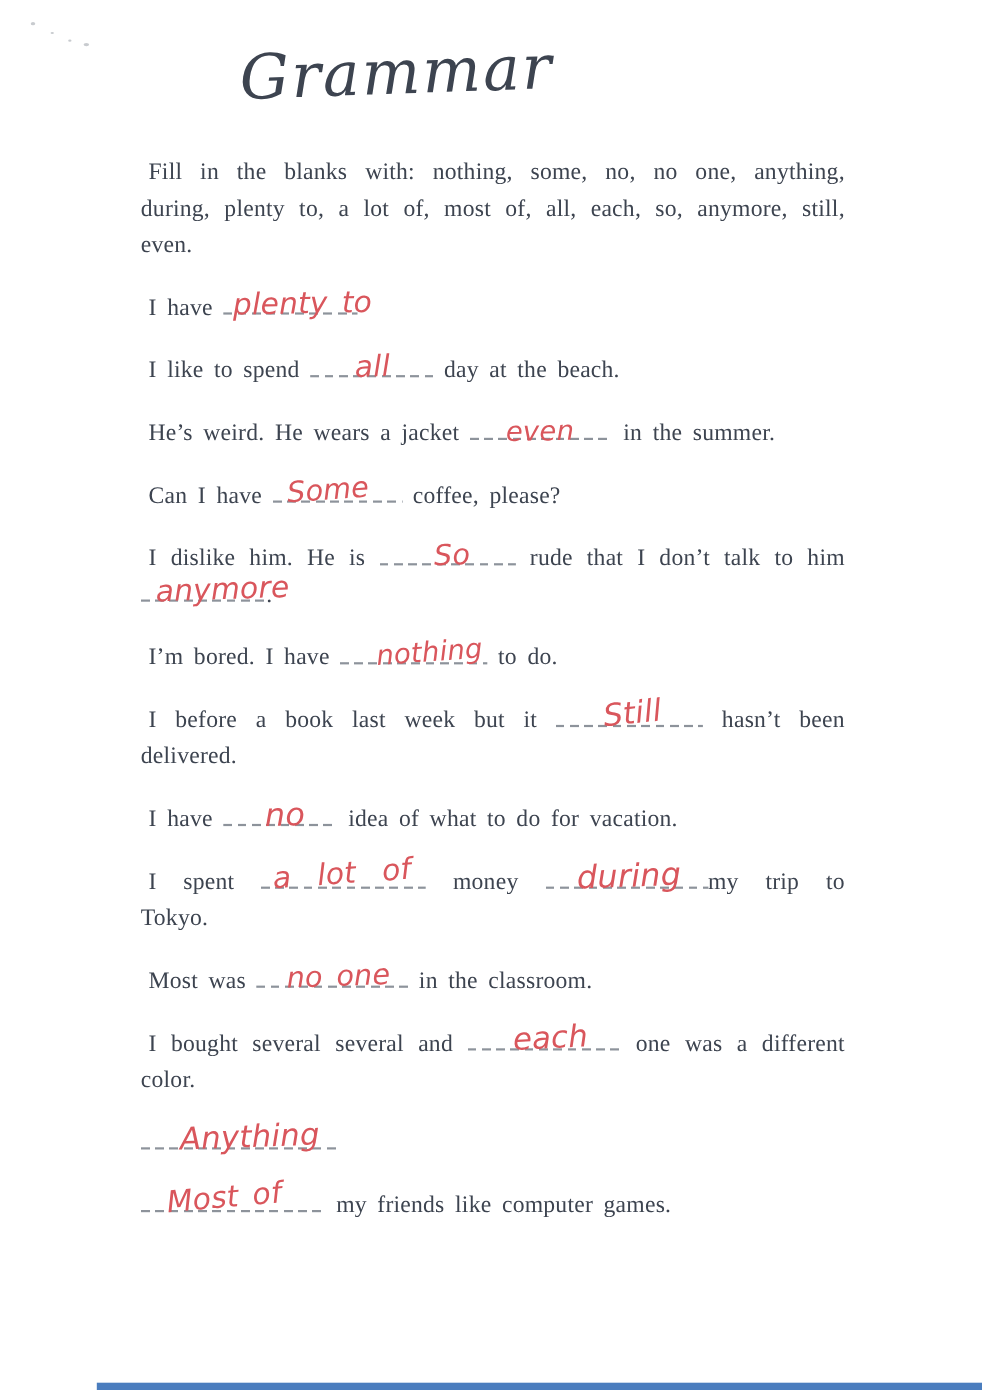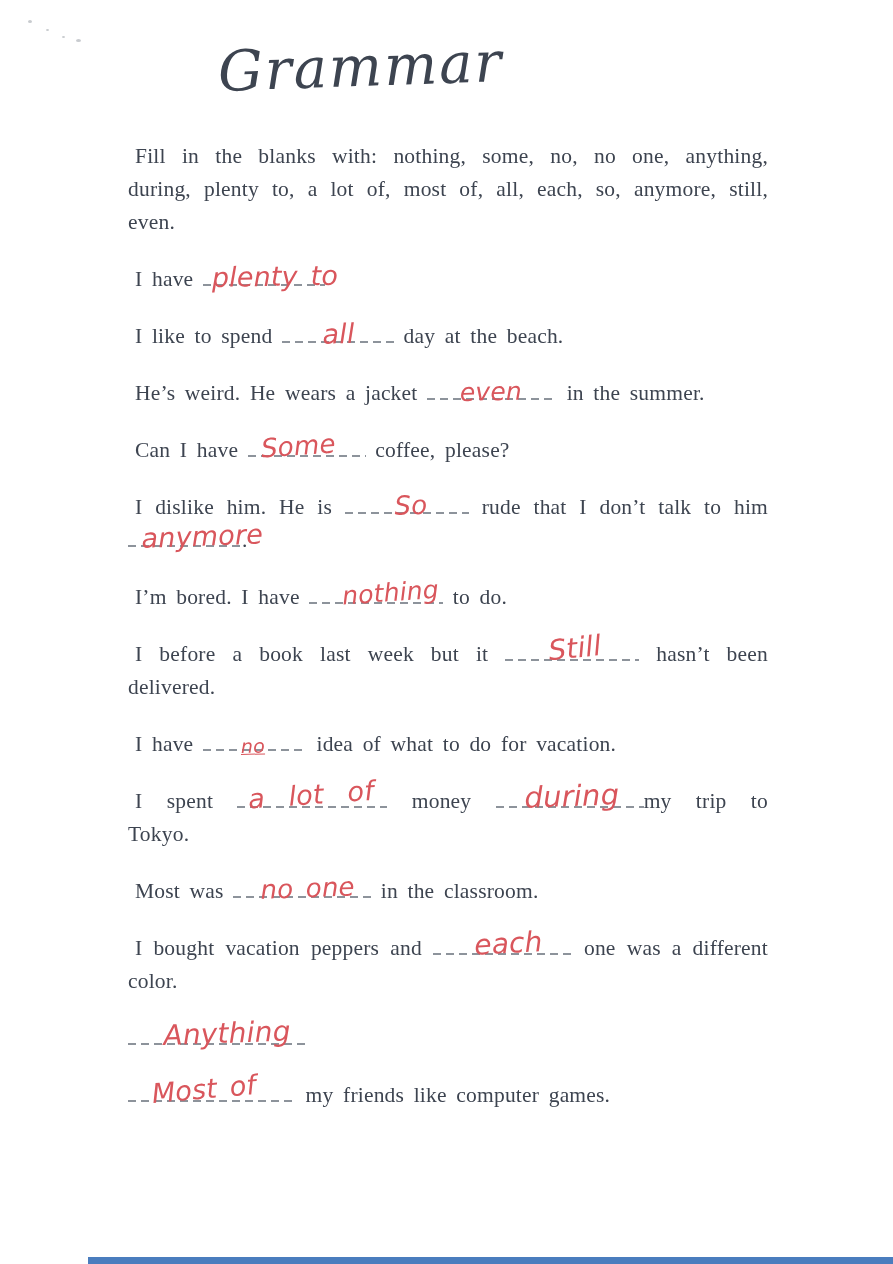--- a/index.html
+++ b/index.html
@@ -50,23 +50,23 @@
   <div class="content">
     <p class="instructions">Fill in the blanks with: nothing, some, no, no one, anything, during, plenty to, a lot of, most of, all, each, so, anymore, still, even.</p>
     <div id="sentences">
         <p class="sentence"><span>I have </span><span class="blank" style="width: 122px;"><span class="answer" style="left: 2%; font-size: 27px; transform: rotate(-1deg);">plenty to</span></span></p>
         <p class="sentence"><span>I like to spend </span><span class="blank" style="width: 112px;"><span class="answer" style="left: 30%; font-size: 27px; transform: rotate(-2deg);">all</span></span><span> day at the beach.</span></p>
         <p class="sentence"><span>He’s weird. He wears a jacket </span><span class="blank" style="width: 130px;"><span class="answer" style="left: 20%; font-size: 25px; transform: rotate(-1deg);">even</span></span><span> in the summer.</span></p>
         <p class="sentence"><span>Can I have </span><span class="blank" style="width: 118px;"><span class="answer" style="left: 6%; font-size: 26px; transform: rotate(-4deg);">Some</span></span><span> coffee, please?</span></p>
         <p class="sentence"><span>I dislike him. He is </span><span class="blank" style="width: 124px;"><span class="answer" style="left: 35%; font-size: 26px; transform: rotate(-2deg);">So</span></span><span> rude that I don’t talk to him </span><span class="blank" style="width: 114px;"><span class="answer" style="left: 6%; font-size: 27px; transform: rotate(-2deg);">anymore</span></span><span>.</span></p>
         <p class="sentence"><span>I’m bored. I have </span><span class="blank" style="width: 134px;"><span class="answer" style="left: 20%; font-size: 25px; transform: rotate(-4deg);">nothing</span></span><span> to do.</span></p>
         <p class="sentence"><span>I before a book last week but it </span><span class="blank" style="width: 134px;"><span class="answer" style="left: 28%; font-size: 28px; transform: rotate(-6deg);">Still</span></span><span> hasn’t been delivered.</span></p>
-        <p class="sentence"><span>I have </span><span class="blank" style="width: 104px;"><span class="answer" style="left: 30%; font-size: 19px; transform: rotate(-1deg); text-decoration: underline;">no</span></span><span> idea of what to do for vacation.</span></p>
+        <p class="sentence"><span>I have </span><span class="blank" style="width: 104px;"><span class="answer" style="left: 30%; font-size: 29px; transform: rotate(-1deg);">no</span></span><span> idea of what to do for vacation.</span></p>
         <p class="sentence" style="word-spacing: 15px;"><span>I spent </span><span class="blank" style="width: 150px;"><span class="answer" style="left: 3%; font-size: 27px; transform: rotate(-4deg);">a lot of</span></span><span> money </span><span class="blank" style="width: 148px;"><span class="answer" style="left: 15%; font-size: 29px; transform: rotate(-2deg);">during</span></span><span>my trip to Tokyo.</span></p>
         <p class="sentence"><span>Most was </span><span class="blank" style="width: 138px;"><span class="answer" style="left: 15%; font-size: 26px; transform: rotate(-2deg);">no one</span></span><span> in the classroom.</span></p>
-        <p class="sentence"><span>I bought vacation peppers and </span><span class="blank" style="width: 140px;"><span class="answer" style="left: 25%; font-size: 28px; transform: rotate(-3deg);">each</span></span><span> one was a different color.</span></p>
+        <p class="sentence"><span>I bought several several and </span><span class="blank" style="width: 140px;"><span class="answer" style="left: 25%; font-size: 28px; transform: rotate(-3deg);">each</span></span><span> one was a different color.</span></p>
         <p class="sentence no-indent"><span class="blank" style="width: 178px;"><span class="answer" style="left: 20%; font-size: 28px; transform: rotate(-2deg);">Anything</span></span></p>
         <p class="sentence no-indent"><span class="blank" style="width: 168px;"><span class="answer" style="left: 15%; font-size: 27px; transform: rotate(-5deg);">Most of</span></span><span> my friends like computer games.</span></p>
       </div>
   </div>
 
   <div class="footer-bar"></div>
 </div>
 
 </body></html>

